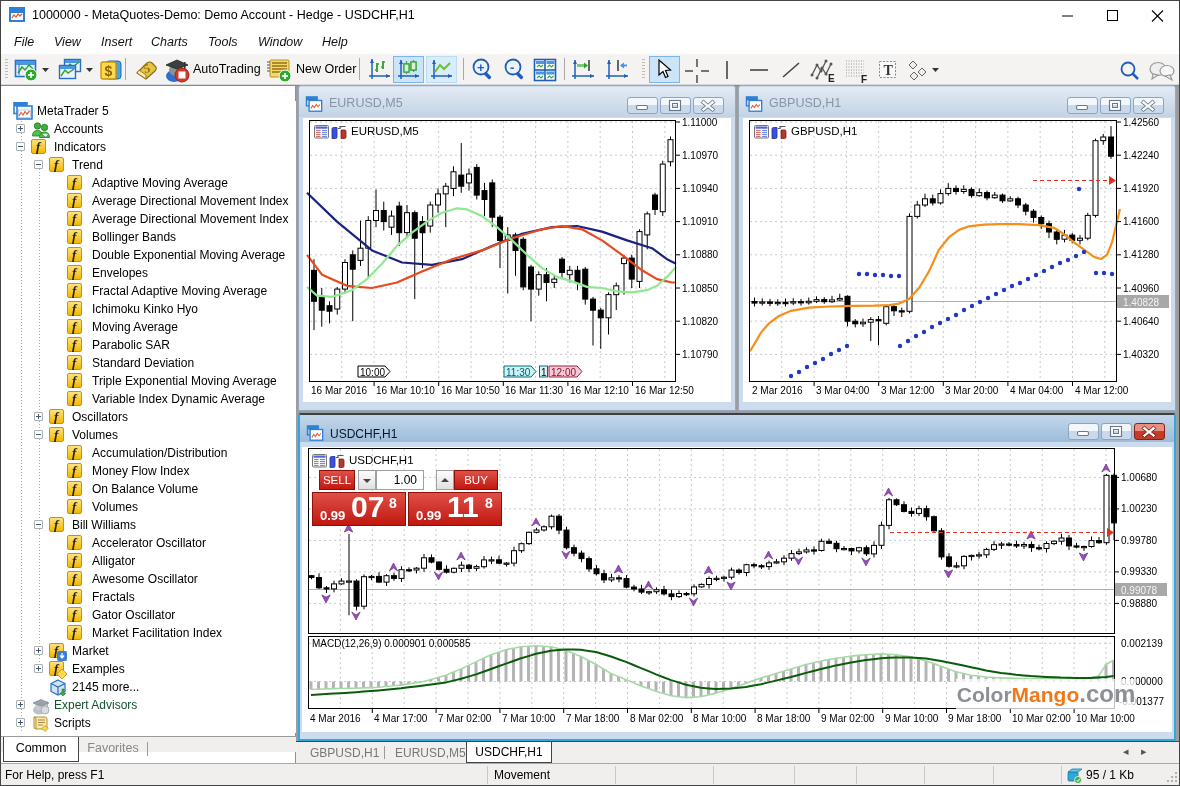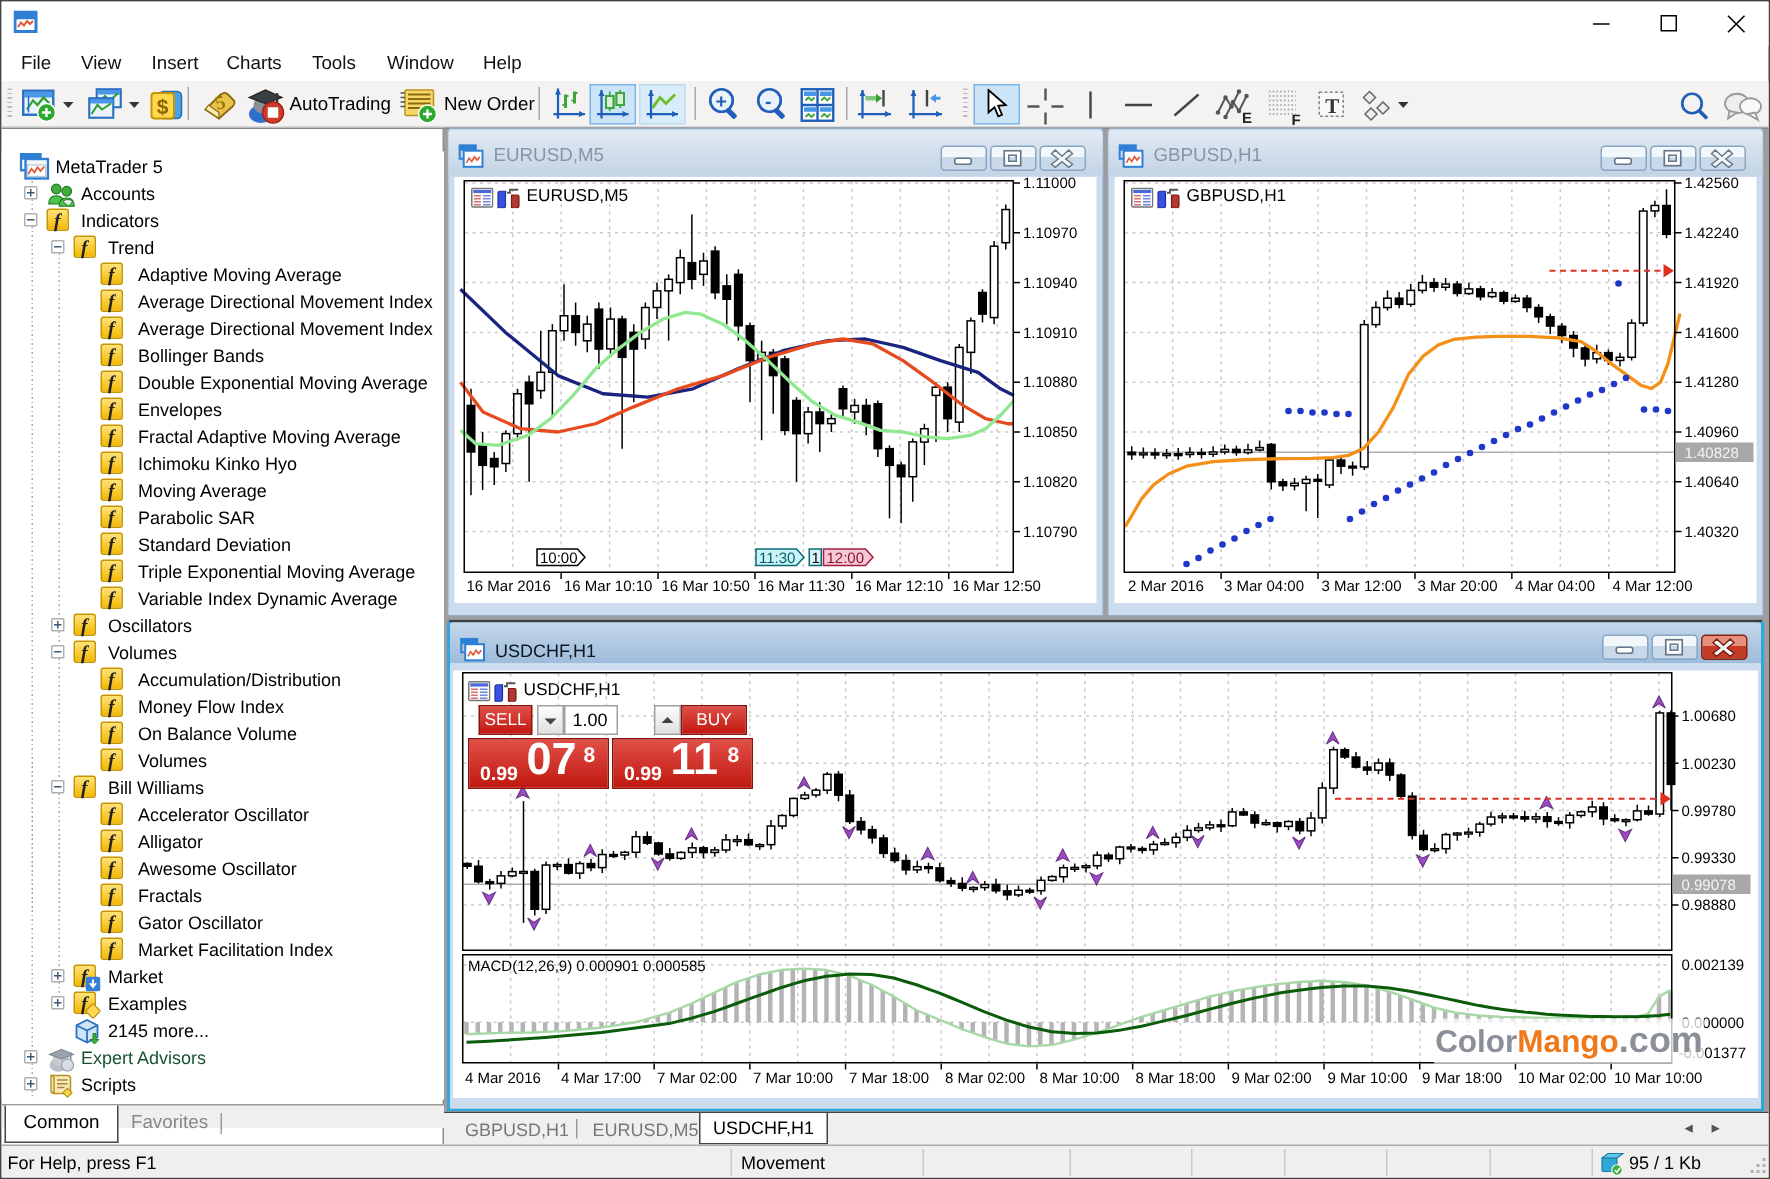--- a/index.html
+++ b/index.html
@@ -1,20 +1,20 @@
 <!DOCTYPE html>
 <html><head><meta charset="utf-8">
 <style>
 *{margin:0;padding:0;box-sizing:border-box;}
 html,body{width:1180px;height:786px;overflow:hidden;}
 body{font-family:"Liberation Sans",sans-serif;background:#fff;position:relative;border:1px solid #444;}
 .abs{position:absolute;}
 .titlebar{position:absolute;left:0;top:0;width:1180px;height:30px;background:#fff;}
 .titletxt{position:absolute;left:31px;top:7px;font-size:12.5px;color:#000;}
-.menubar{position:absolute;left:0;top:30px;width:1176px;height:23px;background:#fff;}
+.menubar{position:absolute;left:0;top:30px;width:1176px;height:23px;background:#fff;font-style:italic;}
 .menubar span{position:absolute;top:4px;font-size:12.5px;color:#111;}
 .toolbar{position:absolute;left:0;top:53px;width:1180px;height:31px;background:#f4f3f1;border-bottom:1px solid #d8d8d8;}
 .tsep{position:absolute;top:4px;width:1px;height:22px;background:#a8a8a8;}
 .tbtn-sel{position:absolute;top:2px;background:#cce4f7;border:1px solid #7eb4ea;}
 .tbtn-sel2{position:absolute;top:2px;background:#d8ecfa;border:1px solid #bcdcf4;}
 .grip{position:absolute;top:5px;width:3px;height:20px;background-image:repeating-linear-gradient(#bbb 0 1px,#f4f3f1 1px 3px);}
 .nav{position:absolute;left:0;top:84px;width:295px;height:678px;background:#fff;border-top:1px solid #888;border-right:1px solid #909090;}
 .navhead{position:absolute;left:0;top:0;width:295px;height:15px;background:linear-gradient(#f2f6fa,#dde6ef);font-size:12px;color:#000;padding-left:6px;line-height:14px;border-bottom:1px solid #cdd7e1;}
 .navx{position:absolute;right:8px;top:1px;font-size:11px;color:#000;font-weight:bold;}
 .tree{position:absolute;left:0;top:15px;width:295px;height:632px;background:#fff;overflow:hidden;}
@@ -38,20 +38,21 @@
 .tabbar{position:absolute;left:295px;top:740px;width:885px;height:22px;background:#f0efed;border-top:1px solid #444;font-size:12px;color:#777;}
 .ctab-act{position:absolute;top:0px;height:21px;background:#fff;border:1px solid #444;border-top:none;color:#000;text-align:center;}
 </style></head><body>
 <div class="titlebar">
     <svg class="abs" style="left:8px;top:6px" width="18" height="18" viewBox="0 0 18 18">
 <rect x="1" y="1" width="14" height="5" fill="#2f80d4"></rect>
       <rect x="1" y="1" width="14" height="13" fill="none" stroke="#2f80d4" stroke-width="2"></rect>
 <rect x="3" y="6" width="10" height="6" fill="#fff"></rect>
 <polyline points="3,11 5,8 7,10 9,7 11,9 13,7" fill="none" stroke="#e2593a" stroke-width="1.3"></polyline>
     </svg>
+    <div class="titletxt">1000000 - MetaQuotes-Demo: Demo Account - Hedge - USDCHF,H1</div>
     <svg class="abs" style="left:1040px;top:0" width="140" height="30" viewBox="0 0 140 30">
 <line x1="21" y1="15" x2="32" y2="15" stroke="#000" stroke-width="1"></line>
 <rect x="66.5" y="9.5" width="10" height="10" fill="none" stroke="#000" stroke-width="1"></rect>
 <line x1="111" y1="9.5" x2="122" y2="20.5" stroke="#000" stroke-width="1.1"></line>
 <line x1="122" y1="9.5" x2="111" y2="20.5" stroke="#000" stroke-width="1.1"></line>
     </svg>
   </div>
 <div class="menubar">
     <span style="left:13px">File</span>
     <span style="left:53px">View</span>
@@ -1400,21 +1401,21 @@
       <svg class="abs" style="left:27px;top:7px" width="16" height="14" viewBox="0 0 16 14">
 <path d="M1 4 Q1 2.5 2.5 2.5 L6 2.5 L6 12 Q6 13.5 4.5 13.5 L1 13.5 Z" fill="#3a50e0" stroke="#20309a" stroke-width="0.8"></path>
 <path d="M10 5 L14 5 Q15 5 15 6.5 L15 12 Q15 13.5 13.5 13.5 L10 13.5 Z" fill="#b03a30" stroke="#801a14" stroke-width="0.8"></path>
 <path d="M7 3.5 L9 3.5 L9 1.5 L14.5 1.5" fill="none" stroke="#555" stroke-width="1.2"></path>
       </svg>
       <span class="abs" style="left:47px;top:7px;font-size:11.5px;color:#000">USDCHF,H1</span>
       <div class="abs" style="left:17px;top:23px;width:36px;height:20px;background:linear-gradient(#e05048,#c01810);border:1px solid #901008;color:#fff;font-size:11.5px;text-align:center;line-height:19px">SELL</div>
       <div class="abs" style="left:56px;top:23px;width:18px;height:20px;background:linear-gradient(#fdfdfd,#e0e0e0);border:1px solid #a0a0a0"><svg width="16" height="18">
           <path d="M4 8 L12 8 L8 12 Z" fill="#444"></path>
         </svg></div>
-      <div class="abs" style="left:74px;top:23px;width:36px;height:20px;background:#fff;border:1px solid #a0a0a0;font-size:12px;text-align:right;line-height:19px;padding-right:6px">1.00</div>
+      <div class="abs" style="left:74px;top:23px;width:48px;height:20px;background:#fff;border:1px solid #a0a0a0;font-size:12px;text-align:right;line-height:19px;padding-right:6px">1.00</div>
       <div class="abs" style="left:134px;top:23px;width:18px;height:20px;background:linear-gradient(#fdfdfd,#e0e0e0);border:1px solid #a0a0a0"><svg width="16" height="18">
           <path d="M4 11 L12 11 L8 7 Z" fill="#444"></path>
         </svg></div>
       <div class="abs" style="left:152px;top:23px;width:44px;height:20px;background:linear-gradient(#e05048,#c01810);border:1px solid #901008;color:#fff;font-size:11.5px;text-align:center;line-height:19px">BUY</div>
       <div class="abs" style="left:10px;top:45px;width:94px;height:34px;background:linear-gradient(#e05048,#c01810);border:1px solid #901008;color:#fff">
         <span class="abs" style="left:7px;top:15px;font-size:13px;font-weight:bold">0.99</span>
         <span class="abs" style="left:38px;top:-3px;font-size:30px;font-weight:bold">07</span>
         <span class="abs" style="left:76px;top:2px;font-size:14px;font-weight:bold">8</span>
       </div>
       <div class="abs" style="left:106px;top:45px;width:94px;height:34px;background:linear-gradient(#e05048,#c01810);border:1px solid #901008;color:#fff">

